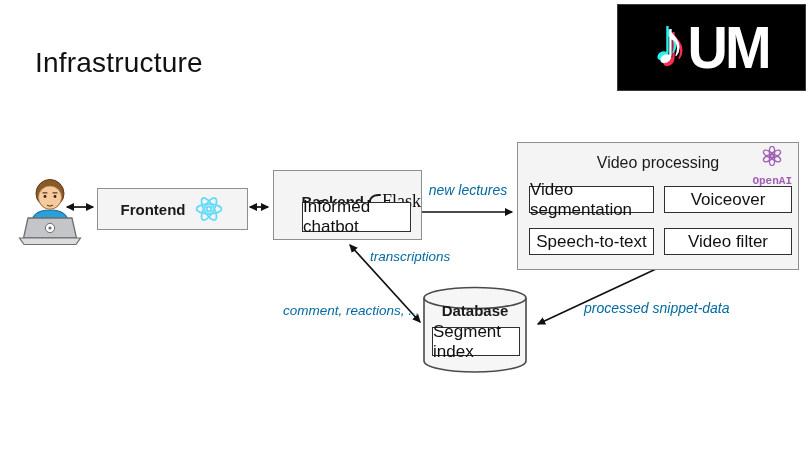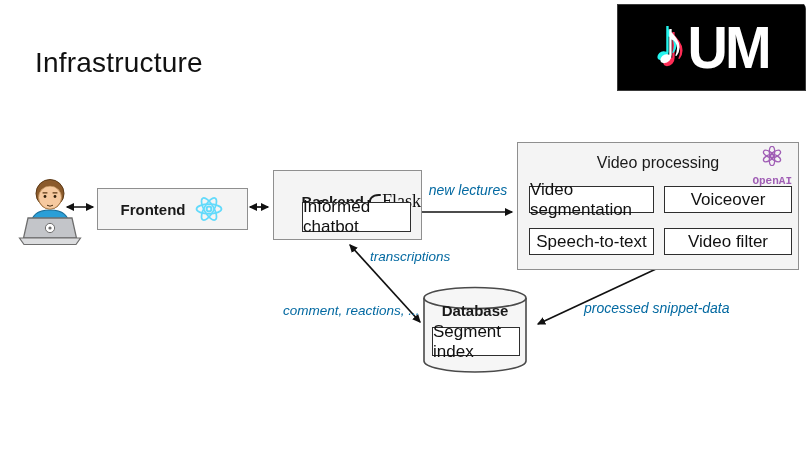--- a/index.html
+++ b/index.html
@@ -1,18 +1,18 @@
 <!DOCTYPE html>
 <html><head>
 <meta charset="utf-8">
 <style>
   html,body{margin:0;padding:0;background:#fff;}
   .slide{
     position:relative;width:806px;height:453px;background:#ffffff;overflow:hidden;
-    font-family:"Liberation Sans", sans-serif;color:#1a1a1a;border-radius:10px;
+    font-family:"Liberation Sans", sans-serif;color:#1a1a1a;
   }
   
   .title{position:absolute;left:35px;top:47px;font-size:28px;letter-spacing:0.2px;color:#111;}
   
   .brand{position:absolute;left:617px;top:4px;width:187px;height:85px;background:#000;
     border:1px solid #3a3a3a;display:flex;align-items:center;justify-content:center;gap:0px;}
   .brand .note{font-size:62px;line-height:1;color:#fff;font-weight:bold;margin-top:-10px;
     text-shadow:-3px -3px 0 #25f4ee, 3px 3px 0 #fe2c55;}
   .brand .letters{color:#fff;font-size:56px;line-height:1;font-weight:bold;letter-spacing:-3px;
     transform:scaleY(1.05);margin-left:2px;}

